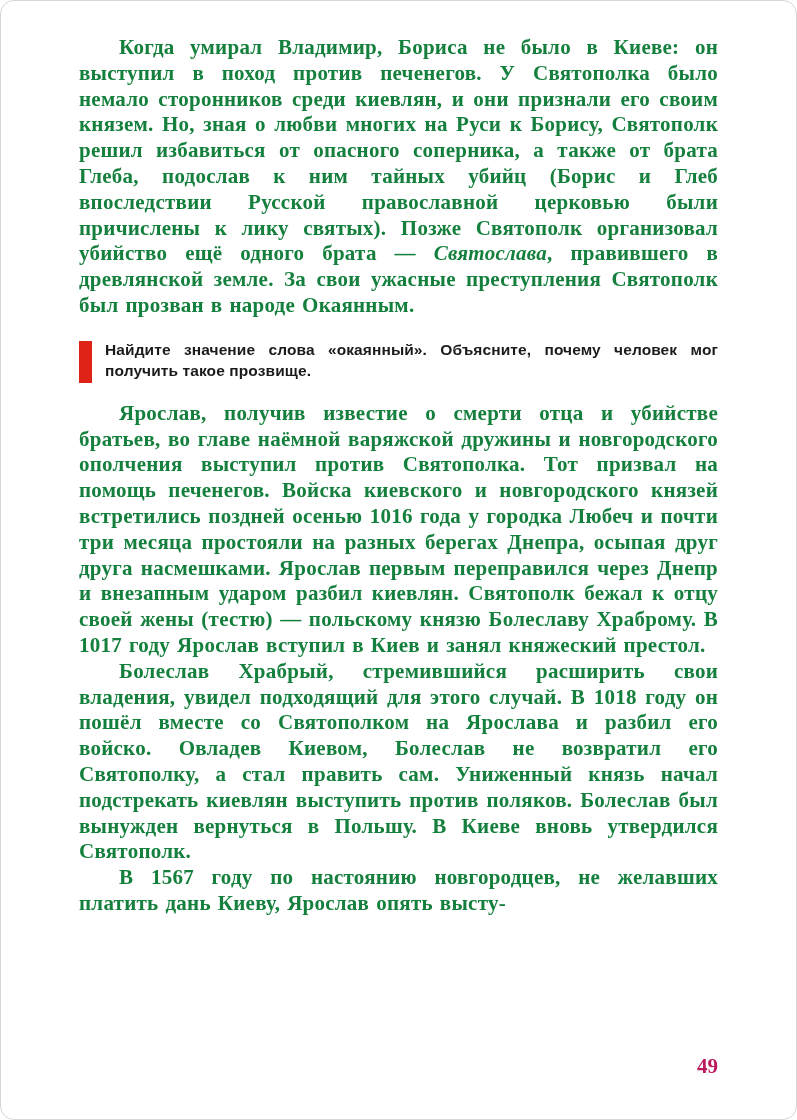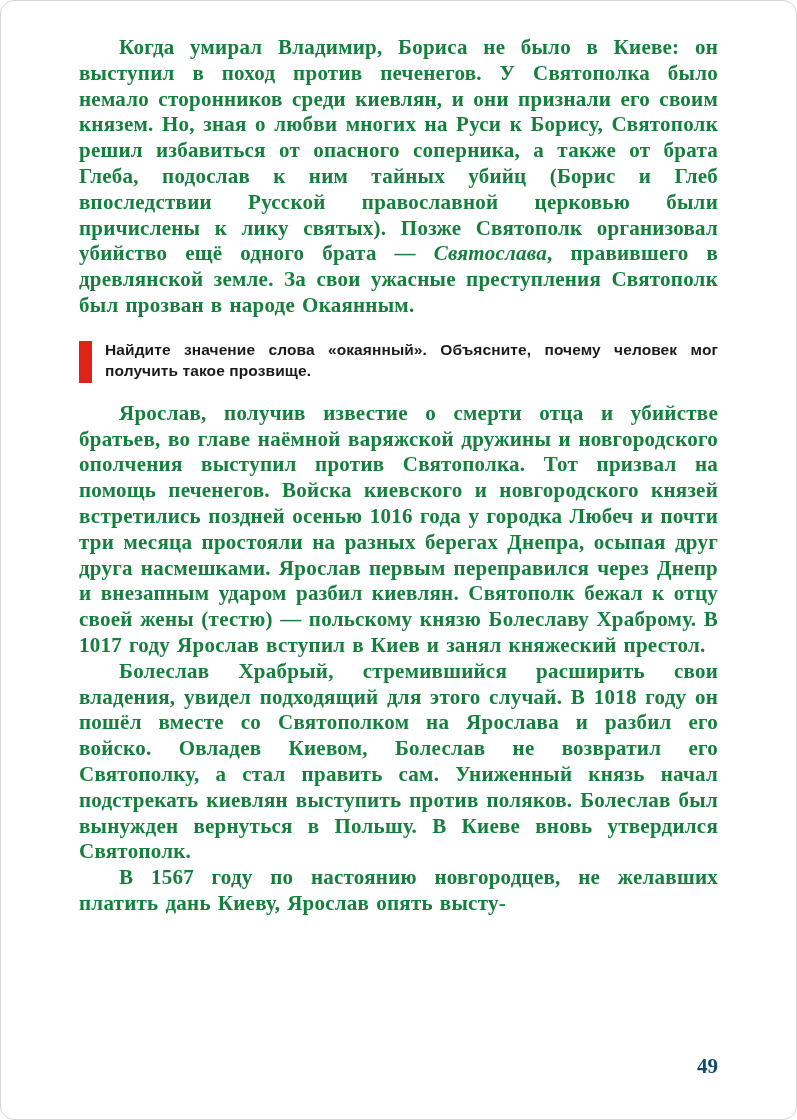--- a/index.html
+++ b/index.html
@@ -61,21 +61,21 @@
     text-align: justify;
     letter-spacing: 0.1px;
     hyphens: auto;
     -webkit-hyphens: auto;
   }
 
   .page-number {
     position: absolute;
     right: 78px;
     bottom: 40px;
-    color: #0c4a6e;
+    color: #be185d;
     font-size: 21px;
     font-weight: 700;
     font-family: "Liberation Serif", "DejaVu Serif", serif;
   }
 </style>
 </head>
 <body>
 
 <div class="page">
 

